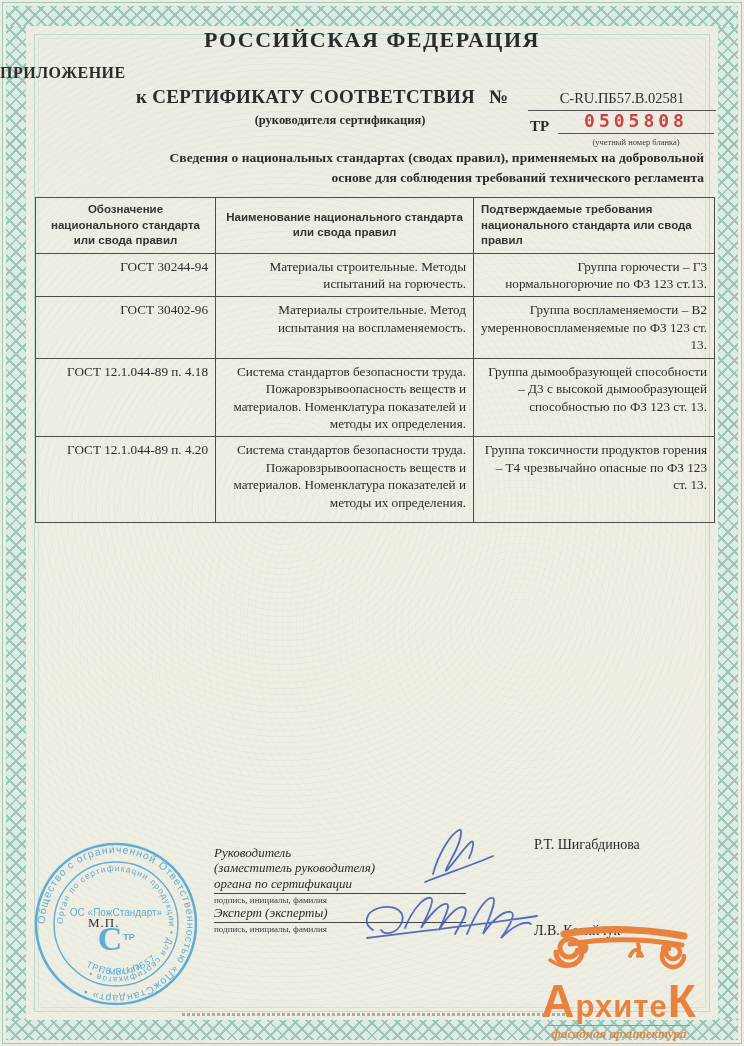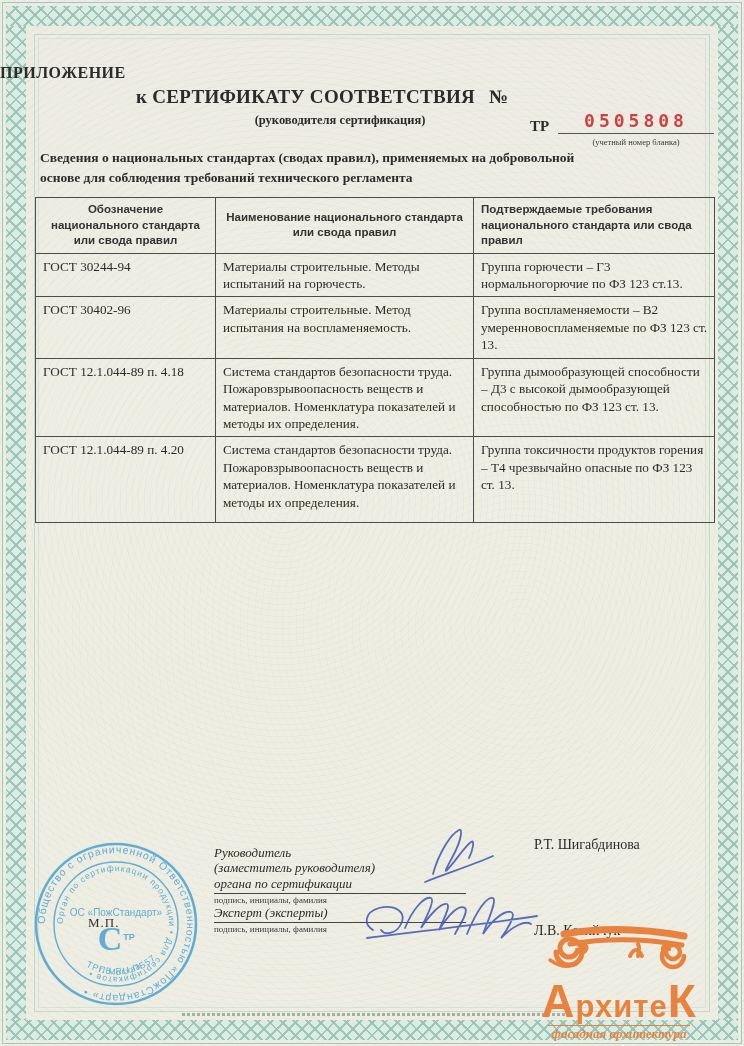--- a/index.html
+++ b/index.html
@@ -37,27 +37,27 @@
   .cert-number { position:absolute; top:90px; left:528px; width:188px; text-align:center;
     font-size:14.5px; border-bottom:1px solid #555; padding-bottom:3px; }
   .hdr-oblig { position:absolute; top:113px; left:110px; width:460px; text-align:center;
     font-size:12.5px; font-weight:bold; }
   .tr-label { position:absolute; top:118px; left:530px; font-size:15px; font-weight:bold; }
   .tr-number { position:absolute; top:110px; left:558px; width:156px; text-align:center;
     font-family:"DejaVu Sans Mono", monospace; font-size:18px; font-weight:bold;
     letter-spacing:4px; color:#cb4340; border-bottom:1px solid #555; padding-bottom:2px; }
   .tr-caption { position:absolute; top:137px; left:558px; width:156px; text-align:center;
     font-size:8.5px; color:#3a3a3a; }
-  .intro { position:absolute; top:148px; left:40px; width:664px; text-align:left;
+  .intro { position:absolute; top:148px; left:40px; width:664px; text-align:right;
     font-size:13.5px; font-weight:bold; line-height:1.5; }
 
   
   table.std { position:absolute; left:35px; top:197px; width:679px;
     border-collapse:collapse; table-layout:fixed; }
-  table.std th, table.std td { border:1px solid #4c4c4c; vertical-align:top; padding:4px 7px; }
+  table.std th, table.std td { border:1px solid #4c4c4c; vertical-align:top; padding:4px 7px;text-align:right; }
   table.std th { font-family:"Liberation Sans", sans-serif; font-size:11.5px; line-height:1.35;
     font-weight:bold; color:#333; }
   table.std th.c { text-align:center; vertical-align:middle; }
   table.std th.l { text-align:left; vertical-align:top; }
   table.std td { font-size:13.2px; line-height:1.32; }
   .col1 { width:180px; } .col2 { width:258px; } .col3 { width:241px; }
 
   
   .mp { position:absolute; left:88px; top:915px; font-size:13px; color:#333; letter-spacing:1px; z-index:1; }
   .stamp { position:absolute; left:30px; top:838px; z-index:2; opacity:.92; }
@@ -87,24 +87,26 @@
 <div class="page">
 
   <div class="outer-hairline"></div>
   <div class="band band-top"></div>
   <div class="band band-bottom"></div>
   <div class="band band-left"></div>
   <div class="band band-right"></div>
   <div class="inner-hairline"></div>
   <div class="inner-hairline2"></div>
 
+  <div class="hdr-country">РОССИЙСКАЯ ФЕДЕРАЦИЯ</div>
   <div class="hdr-app">ПРИЛОЖЕНИЕ</div>
   <div class="hdr-cert">
     <span>к СЕРТИФИКАТУ СООТВЕТСТВИЯ</span><span class="nosign">№</span>
   </div>
+  <div class="cert-number">C-RU.ПБ57.В.02581</div>
   <div class="hdr-oblig">(руководителя сертификация)</div>
   <div class="tr-label">ТР</div>
   <div class="tr-number">0505808</div>
   <div class="tr-caption">(учетный номер бланка)</div>
   <div class="intro">
     <div>Сведения о национальных стандартах (сводах правил), применяемых на добровольной</div>
     <div>основе для соблюдения требований технического регламента</div>
   </div>
 
   <table class="std">

